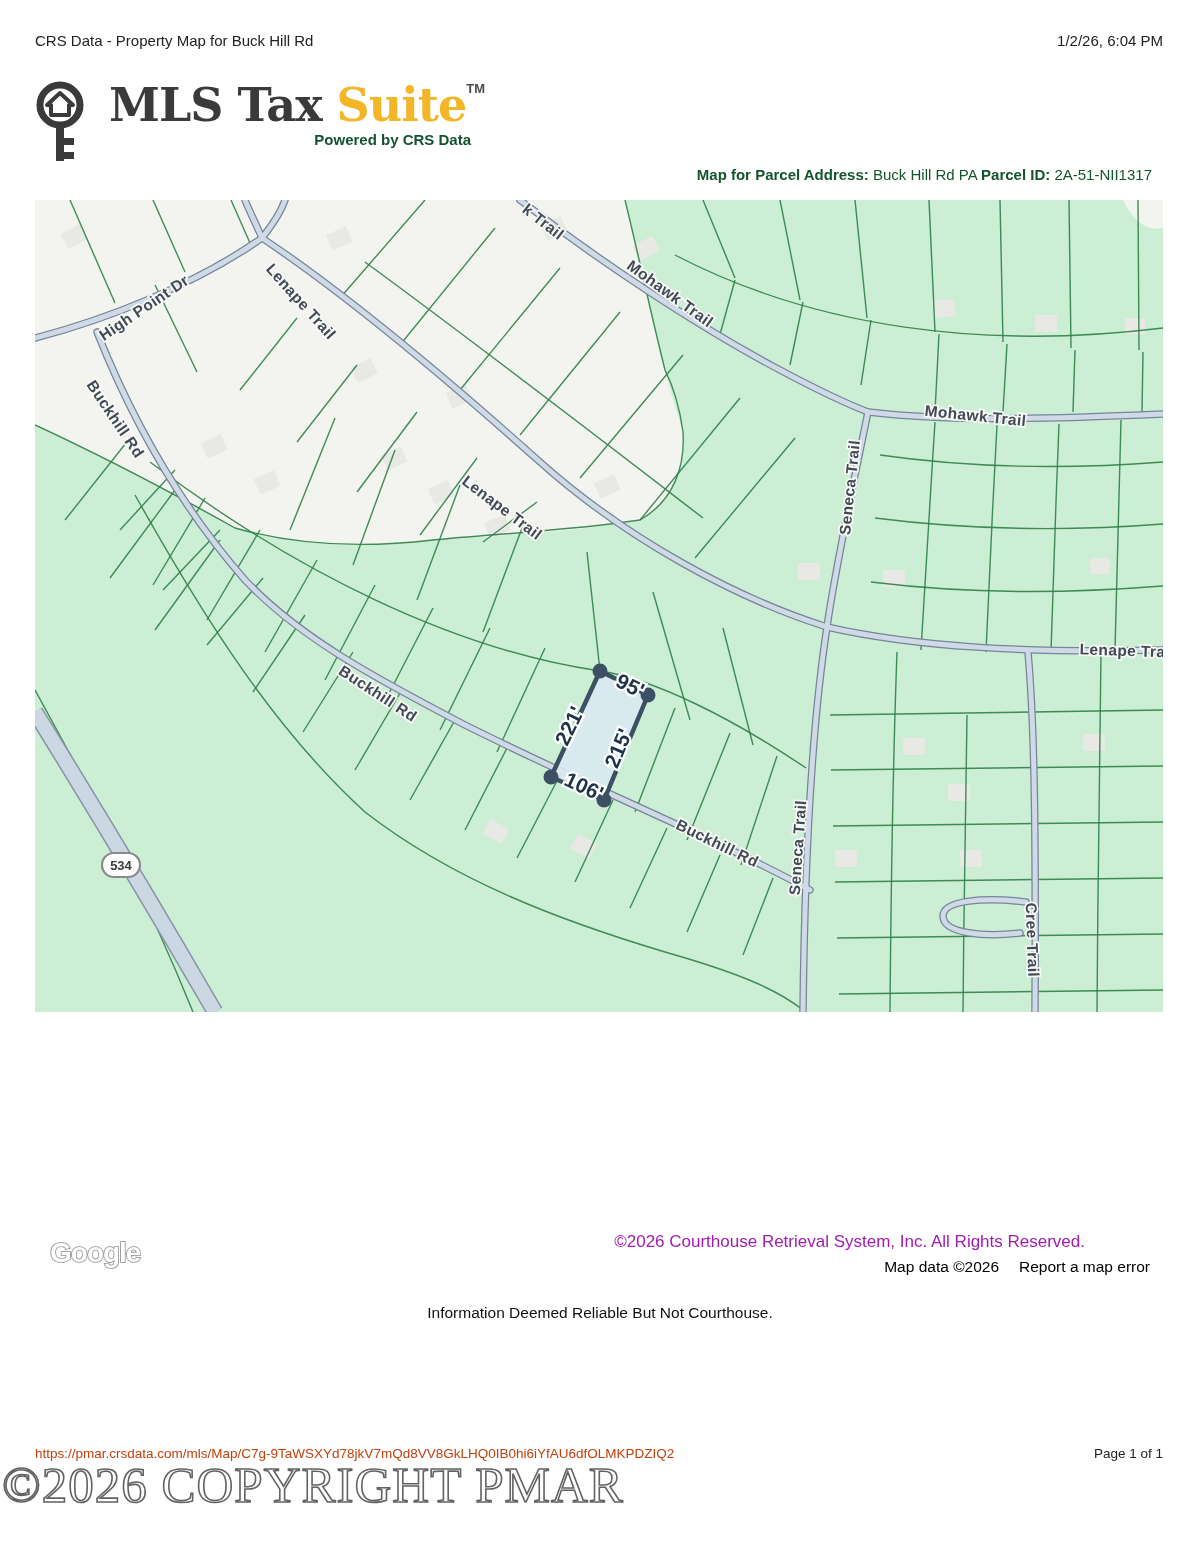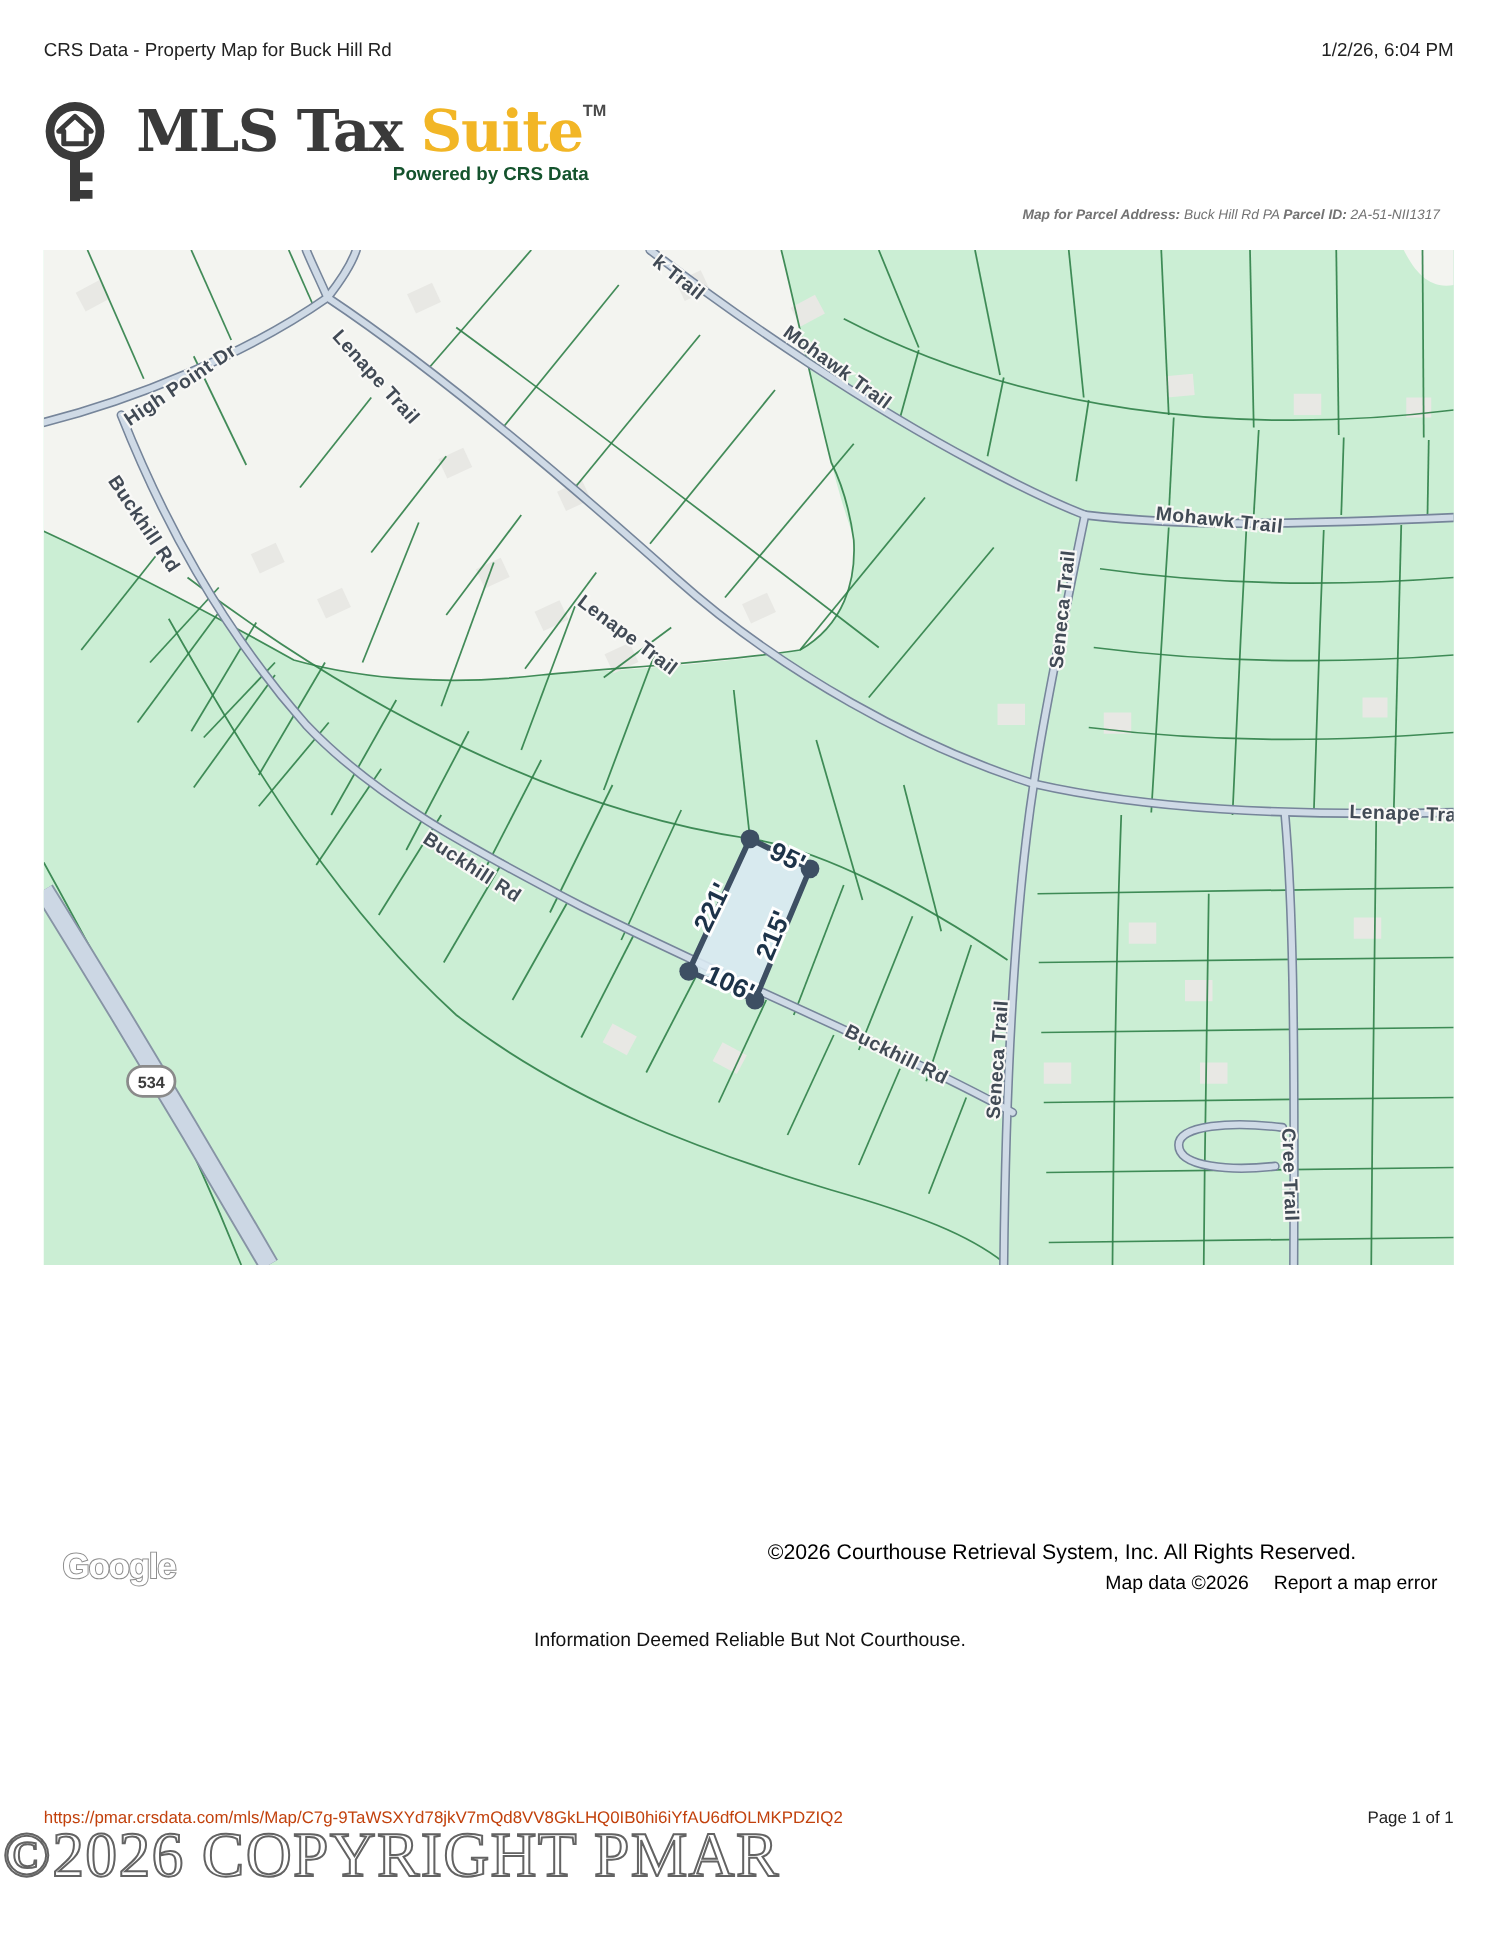--- a/index.html
+++ b/index.html
@@ -11,41 +11,41 @@
   .doc-title { left:35px; top:32px; font-size:15px; color:#222;text-align:center; }
   .doc-time  { right:37px; top:32px; font-size:15px; color:#222; }
 
   .logo { left:33px; top:80px; display:flex; align-items:flex-start; }
   .logo-text-wrap { position:relative; margin-left:22px; }
   .logo-main { font-family:"DejaVu Serif", serif; font-weight:bold; font-size:46px; line-height:1.1; color:#3a3a3a; letter-spacing:-1px; }
   .logo-suite { color:#f2b626; }
   .logo-tm { font-size:13px; font-weight:bold; color:#4a4a4a; vertical-align:28px; font-family:"Liberation Sans", sans-serif; letter-spacing:0; }
   .logo-tagline { text-align:right; padding-right:14px; font-size:15px; font-weight:bold; color:#14532d; margin-top:0px; }
 
-  .parcel-line { right:48px; top:166px; font-size:11px; color:#737373;font-style:italic; }
+  .parcel-line { right:48px; top:166px; font-size:15px; color:#14532d; }
   .parcel-line b { font-weight:bold; }
 
   
   .map-frame { left:35px; top:200px; width:1128px; height:812px; overflow:hidden; background:#cbeed4; }
   .pline { stroke:#2f8048; stroke-width:1.4; fill:none; opacity:.9; }
   .wedge { fill:#f3f4f0; stroke:none; }
   .road-c { stroke:#76859a; stroke-width:7.5; fill:none; stroke-linecap:round; stroke-linejoin:round; }
   .road-f { stroke:#cfdae6; stroke-width:5; fill:none; stroke-linecap:round; stroke-linejoin:round; }
   .hwy-c { stroke:#8794a5; stroke-width:17; fill:none; }
   .hwy-f { stroke:#ccd7e4; stroke-width:14; fill:none; }
   .bldg { fill:#e8e8e4; }
   .rlabel { font-family:"Liberation Sans", sans-serif; font-size:15.5px; font-weight:bold; fill:#414a55;
             stroke:#f8f8f6; stroke-width:3.4px; paint-order:stroke; letter-spacing:.4px; text-anchor:middle; }
   .dim { font-family:"Liberation Sans", sans-serif; font-size:21px; font-weight:bold; fill:#1d3349;
          stroke:#ffffff; stroke-width:4.5px; paint-order:stroke; text-anchor:middle; }
   .shield-txt { font-family:"Liberation Sans", sans-serif; font-size:13px; font-weight:bold; fill:#3c3c3c; text-anchor:middle; }
 
   
   .google-logo { left:46px; top:1232px; }
-  .crs-gray { right:115px; top:1232px; font-size:17px; color:#000000;text-align:center; }
+  .crs-gray { right:115px; top:1232px; font-size:17px; color:#a21caf;text-align:center; }
   .mapdata-row { right:50px; top:1258px; font-size:15.5px; color:#000; }
   .mapdata-row .gap { display:inline-block; width:20px; }
   .center-copy { left:0; right:0; top:1302px; text-align:center; font-size:15.5px; color:#111; line-height:1.4; }
   .url-line { left:35px; top:1446px; font-size:13.5px; color:#c2410c; z-index:3; }
   .page-num { right:37px; top:1446px; font-size:13.5px; color:#222; }
   .watermark { left:2px; top:1456px; font-family:"Liberation Serif", serif; font-size:51px; letter-spacing:1px;
                color:transparent; -webkit-text-stroke:1.6px #636363; z-index:2; white-space:nowrap; }
 </style>
 </head>
 <body>

